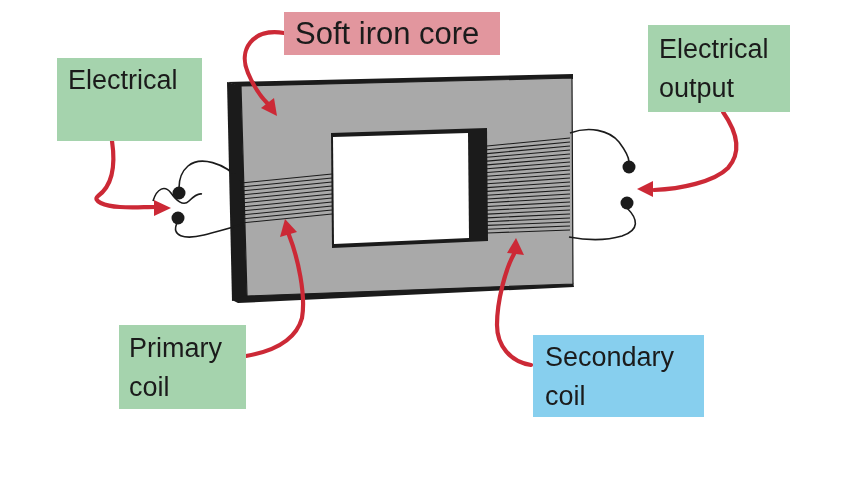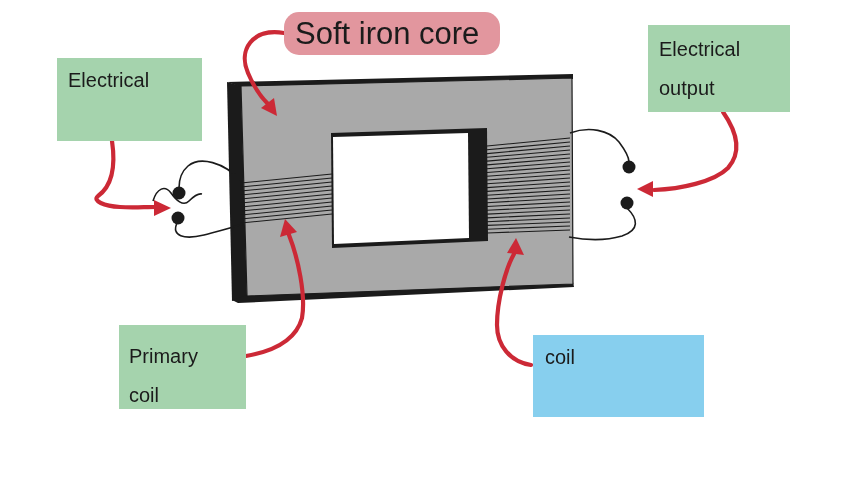--- a/index.html
+++ b/index.html
@@ -7,44 +7,44 @@
     position:relative;
     width:842px;height:481px;
     background:#ffffff;
     font-family:"Liberation Sans","DejaVu Sans",sans-serif;
     overflow:hidden;
   }
   .diagram-svg{position:absolute;left:0;top:0;}
   .label{
     position:absolute;
     color:var(--ink_black);
-    font-size:20px;
+    font-size:27px;
     line-height:39px;
     white-space:nowrap;
   }
   .label .ln{display:block;}
   .lbl-soft-iron{
     left:284px;top:12px;width:216px;height:43px;
     background:var(--label_pink);
-    line-height:43px;padding-left:11px;font-size:31px;box-sizing:border-box;border-radius:15px;
+    line-height:43px;padding-left:11px;font-size:31px;box-sizing:border-box;
   }
   .lbl-input{
     left:57px;top:58px;width:145px;height:83px;
     background:var(--label_green);
     padding:3px 0 0 11px;box-sizing:border-box;
   }
   .lbl-output{
     left:648px;top:25px;width:142px;height:87px;
     background:var(--label_green);
     padding:5px 0 0 11px;box-sizing:border-box;
   }
   .lbl-primary{
     left:119px;top:325px;width:127px;height:84px;
     background:var(--label_green);
-    padding:12px 0 0 10px;box-sizing:border-box;
+    padding:4px 0 0 10px;box-sizing:border-box;
   }
   .lbl-secondary{
     left:533px;top:335px;width:171px;height:82px;
     background:var(--label_blue);
     padding:3px 0 0 12px;box-sizing:border-box;
   }
   .copyright{
     position:absolute;left:0;right:0;top:446px;
     text-align:center;
     font-size:26px;
@@ -155,16 +155,17 @@
     <span class="ln">Electrical</span>
     <span class="ln">output</span>
   </div>
 
   <div class="label lbl-primary">
     <span class="ln">Primary</span>
     <span class="ln">coil</span>
   </div>
 
   <div class="label lbl-secondary">
+    <span class="ln">Secondary</span>
     <span class="ln">coil</span>
   </div>
 
 </div>
 
 </body></html>

